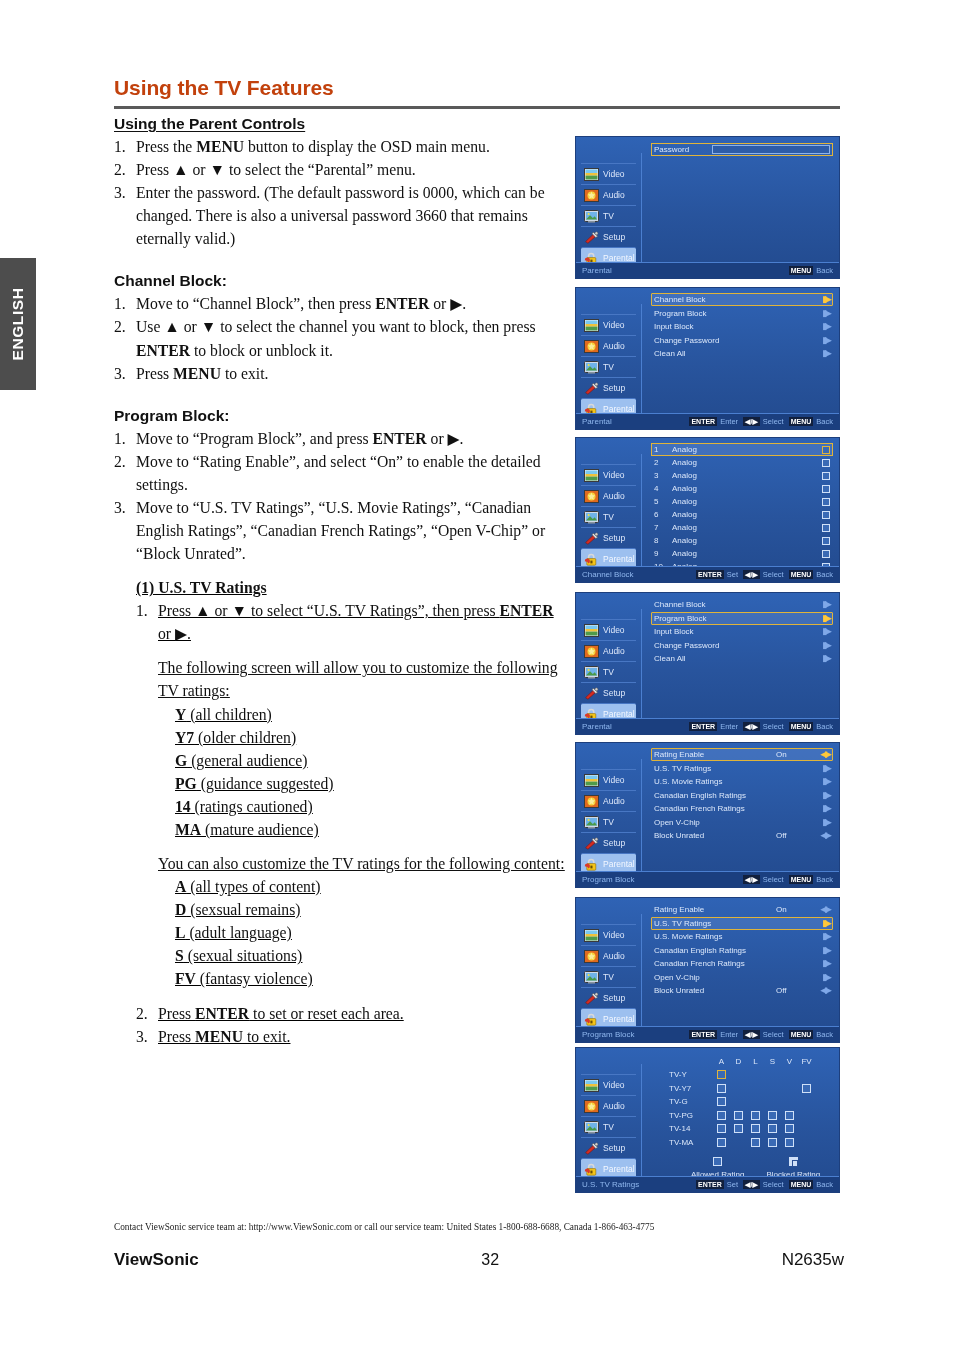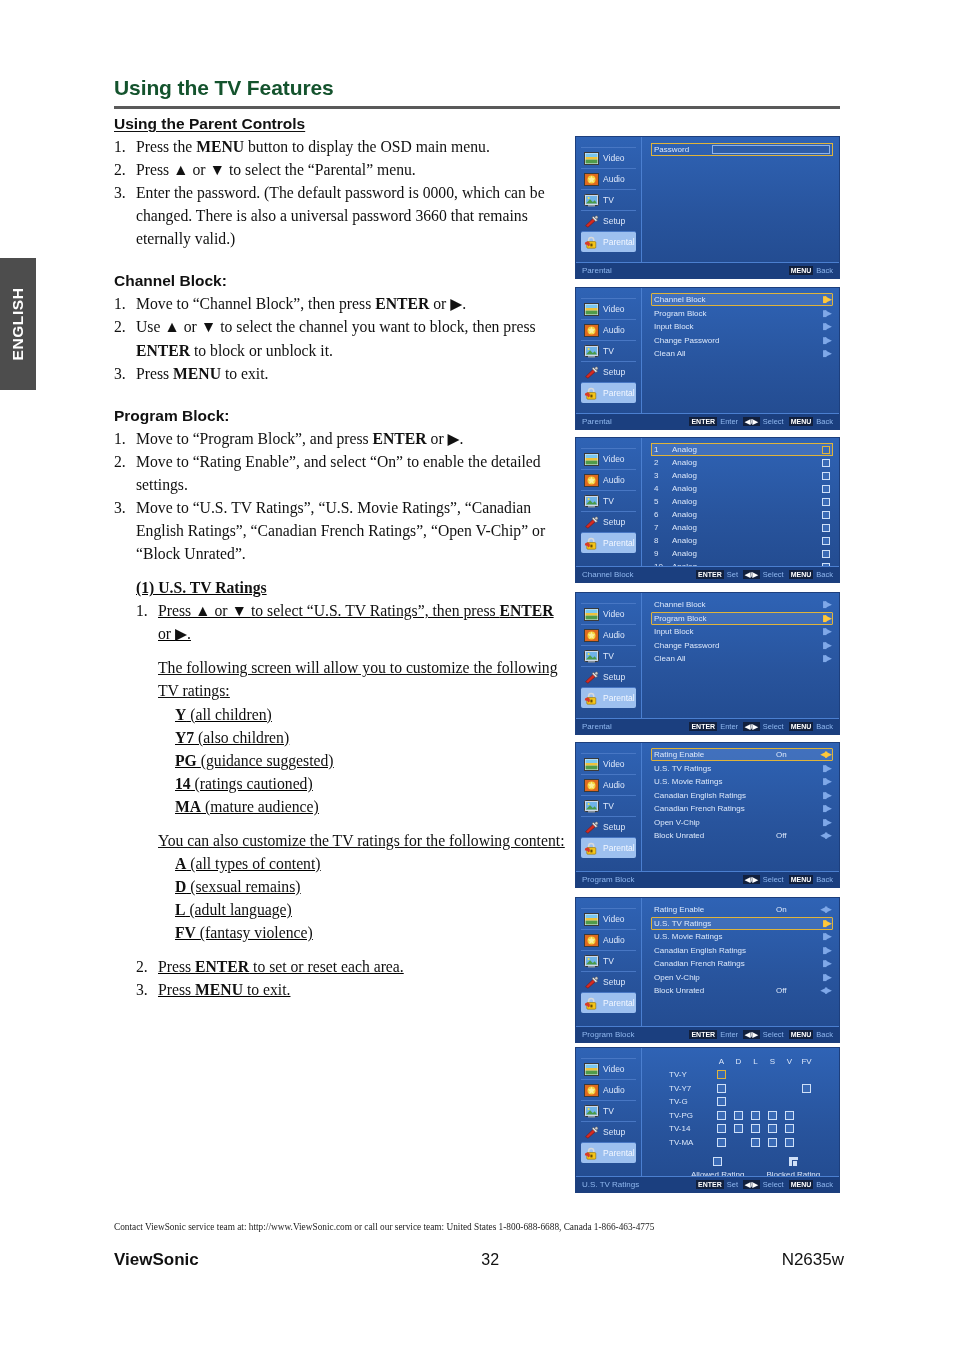--- a/index.html
+++ b/index.html
@@ -26,21 +26,21 @@
     color: #ffffff;
     font-family: "Liberation Sans", sans-serif;
     font-weight: bold; font-size: 15.5px;
     letter-spacing: 0.6px;
   }
 
   
   .header { position: absolute; left: 114px; top: 76px; width: 726px; }
   .page-title {
     font-family: "Liberation Sans", sans-serif;
-    font-weight: bold; font-size: 21px; color: #14532d;
+    font-weight: bold; font-size: 21px; color: #c2410c;
     letter-spacing: -0.1px;
   }
   .title-rule { height: 3px; background: #5a5a5a; margin-top: 6px; }
 
   
   .col-text { position: absolute; left: 114px; top: 112px; width: 452px; }
 
   h2.sub {
     font-family: "Liberation Sans", sans-serif;
     font-weight: bold; font-size: 15.5px; color: #111;
@@ -79,21 +79,21 @@
     left: 575px;
     width: 265px;
     background: linear-gradient(180deg, #2f63b5 0%, #28549d 55%, #224a8e 100%);
     border: 1px solid #1d3f7d;
     font-family: "Liberation Sans", sans-serif;
     overflow: hidden;
   }
   .osd-body { position: relative; height: calc(100% - 16px); }
 
   .osd-sidebar {
-    position: absolute; left: 0; top: 0; bottom: 0; width: 66px;
+    position: absolute; left: 0; top: 16px; bottom: 0; width: 66px;
     border-right: 1px solid #4b7fd0;
   }
   .side-item {
     position: relative;
     margin: 0 5px;
     height: 21px;
     display: flex; align-items: center;
     padding-left: 3px;
     color: #dfe9fb;
     font-size: 8.5px;
@@ -345,21 +345,25 @@
 
       <div class="plain indent2">The following screen will allow you to customize the following TV ratings:</div>
 
       <div class="indent2">
         <div class="rate-line">
           <b>Y</b>
           <span>(all children)</span>
         </div>
         <div class="rate-line">
           <b>Y7</b>
-          <span>(also children)</span>
+          <span>(older children)</span>
+        </div>
+        <div class="rate-line">
+          <b>G</b>
+          <span>(general audience)</span>
         </div>
         <div class="rate-line">
           <b>PG</b>
           <span>(guidance suggested)</span>
         </div>
         <div class="rate-line">
           <b>14</b>
           <span>(ratings cautioned)</span>
         </div>
         <div class="rate-line">
@@ -377,20 +381,24 @@
           <b>A</b>
           <span>(all types of content)</span>
         </div>
         <div class="rate-line">
           <b>D</b>
           <span>(sexsual remains)</span>
         </div>
         <div class="rate-line">
           <b>L</b>
           <span>(adult language)</span>
+        </div>
+        <div class="rate-line">
+          <b>S</b>
+          <span>(sexual situations)</span>
         </div>
         <div class="rate-line">
           <b>FV</b>
           <span>(fantasy violence)</span>
         </div>
       </div>
 
       <div class="gap-sm"></div>
 
       <ol class="steps">

